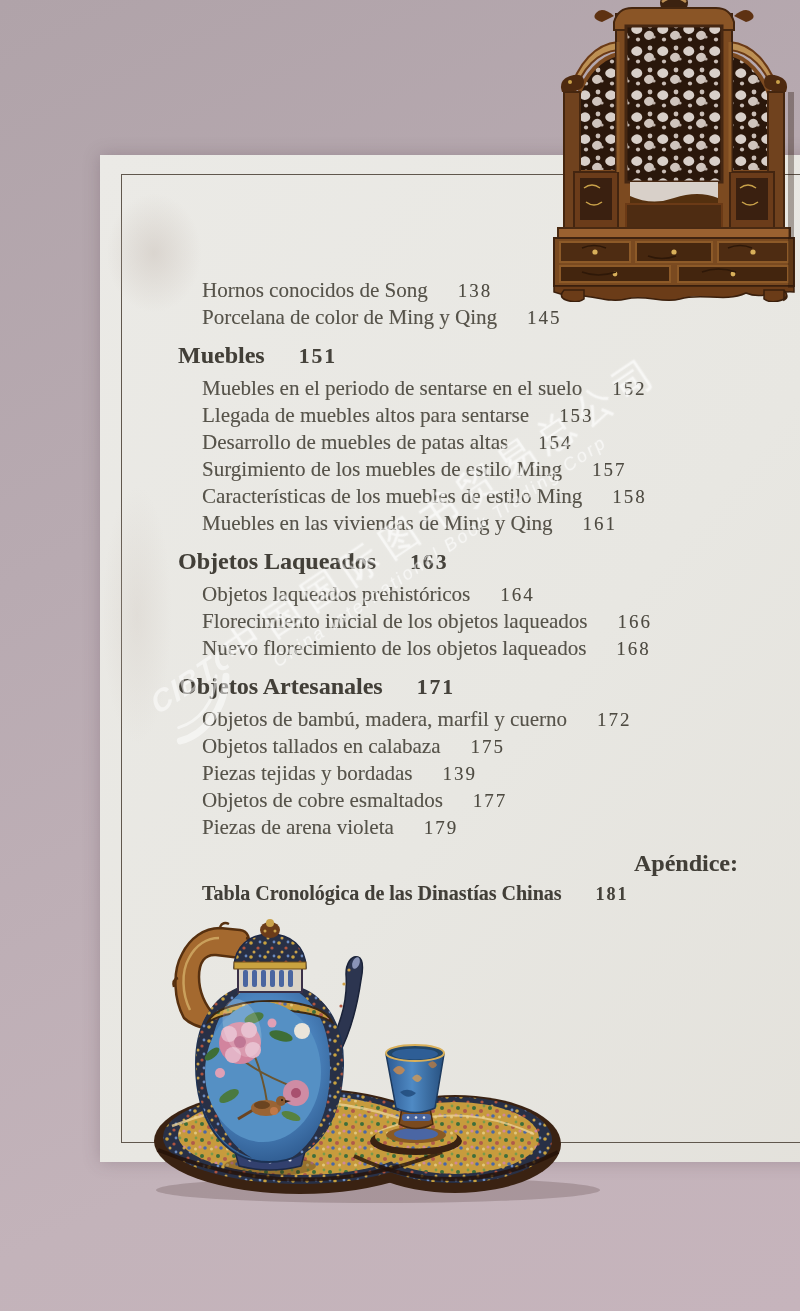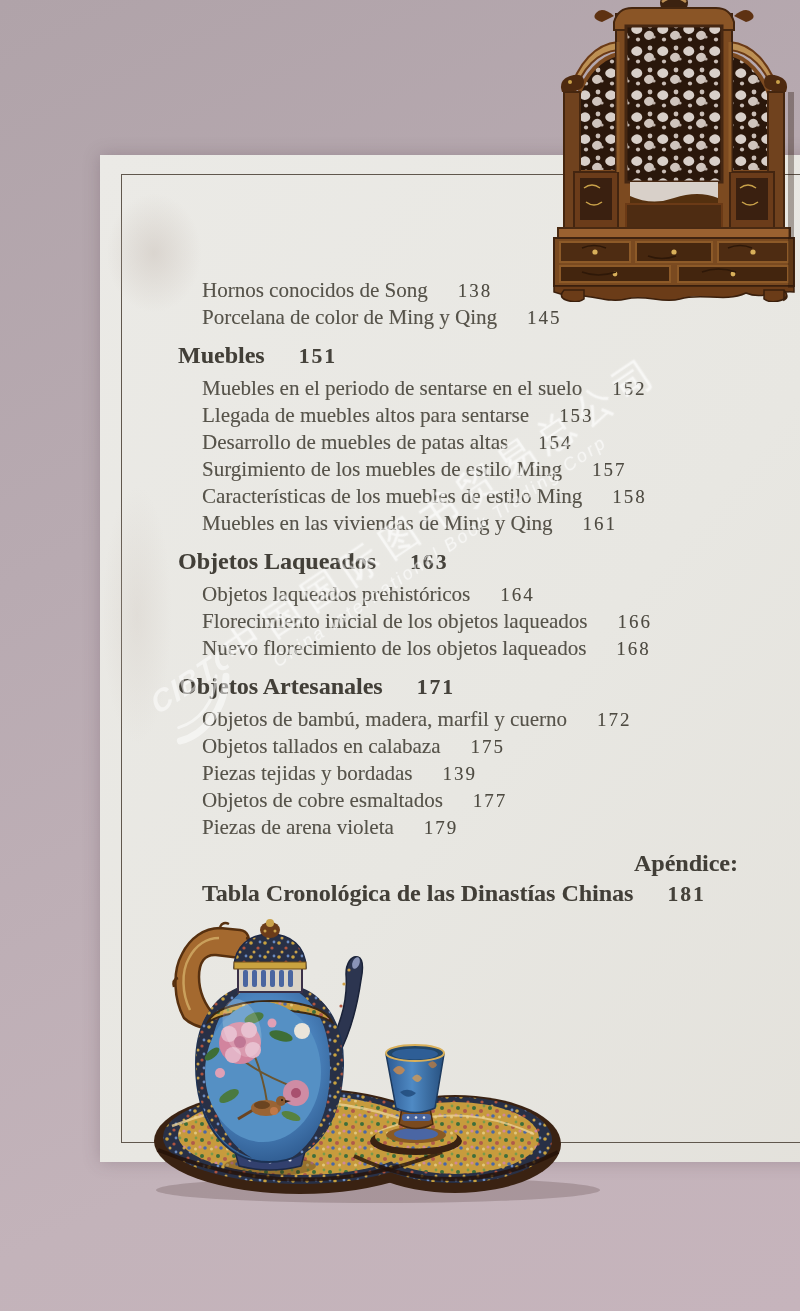--- a/index.html
+++ b/index.html
@@ -15,21 +15,21 @@
   .stain{position:absolute;left:6px;top:38px;width:96px;height:120px;border-radius:50%;
     background:radial-gradient(ellipse at center,rgba(198,188,180,0.45) 0%,rgba(198,188,180,0) 70%);}
   .stain2{position:absolute;left:2px;top:330px;width:70px;height:260px;border-radius:50%;
     background:radial-gradient(ellipse at center,rgba(205,196,188,0.30) 0%,rgba(205,196,188,0) 70%);}
   
   .toc{position:absolute;left:78px;top:122px;width:560px;z-index:2;}
   .toc-line{white-space:nowrap;text-shadow:0.3px 0.3px 0.5px rgba(80,74,64,0.30);}
   .toc-item{font-size:21px;line-height:26px;color:#56534a;padding-left:24px;}
   .toc-section{font-size:24px;line-height:30px;font-weight:bold;color:#423f38;margin:9px 0 4px;}
   .toc-appendix{font-size:24px;line-height:30px;font-weight:bold;color:#423f38;margin:7px 0 0;text-align:right;}
-  .toc-appendix_title{font-size:24px;line-height:30px;font-weight:bold;color:#423f38;padding-left:24px;}
+  .toc-appendix_title{font-size:20px;line-height:30px;font-weight:bold;color:#423f38;padding-left:24px;}
   .pg{margin-left:30px;font-size:0.9em;letter-spacing:2px;font-weight:normal;color:#4e4b42;}
   .toc-section .pg,.toc-appendix_title .pg{margin-left:34px;font-weight:bold;color:#45423b;}
   
   .watermark{position:absolute;left:158px;top:655px;width:620px;height:120px;z-index:3;
     transform:rotate(-34deg);transform-origin:0 50%;pointer-events:none;
     display:flex;align-items:center;color:rgba(255,255,255,0.52);}
   .wm-text{margin-left:6px;}
   .wm-cn{font-size:38px;letter-spacing:9px;line-height:40px;
     text-shadow:0 0 2px rgba(255,255,255,0.35);filter:blur(0.3px);}
   .wm-en{font-size:18px;letter-spacing:2.5px;line-height:20px;margin:4px 0 0 34px;

